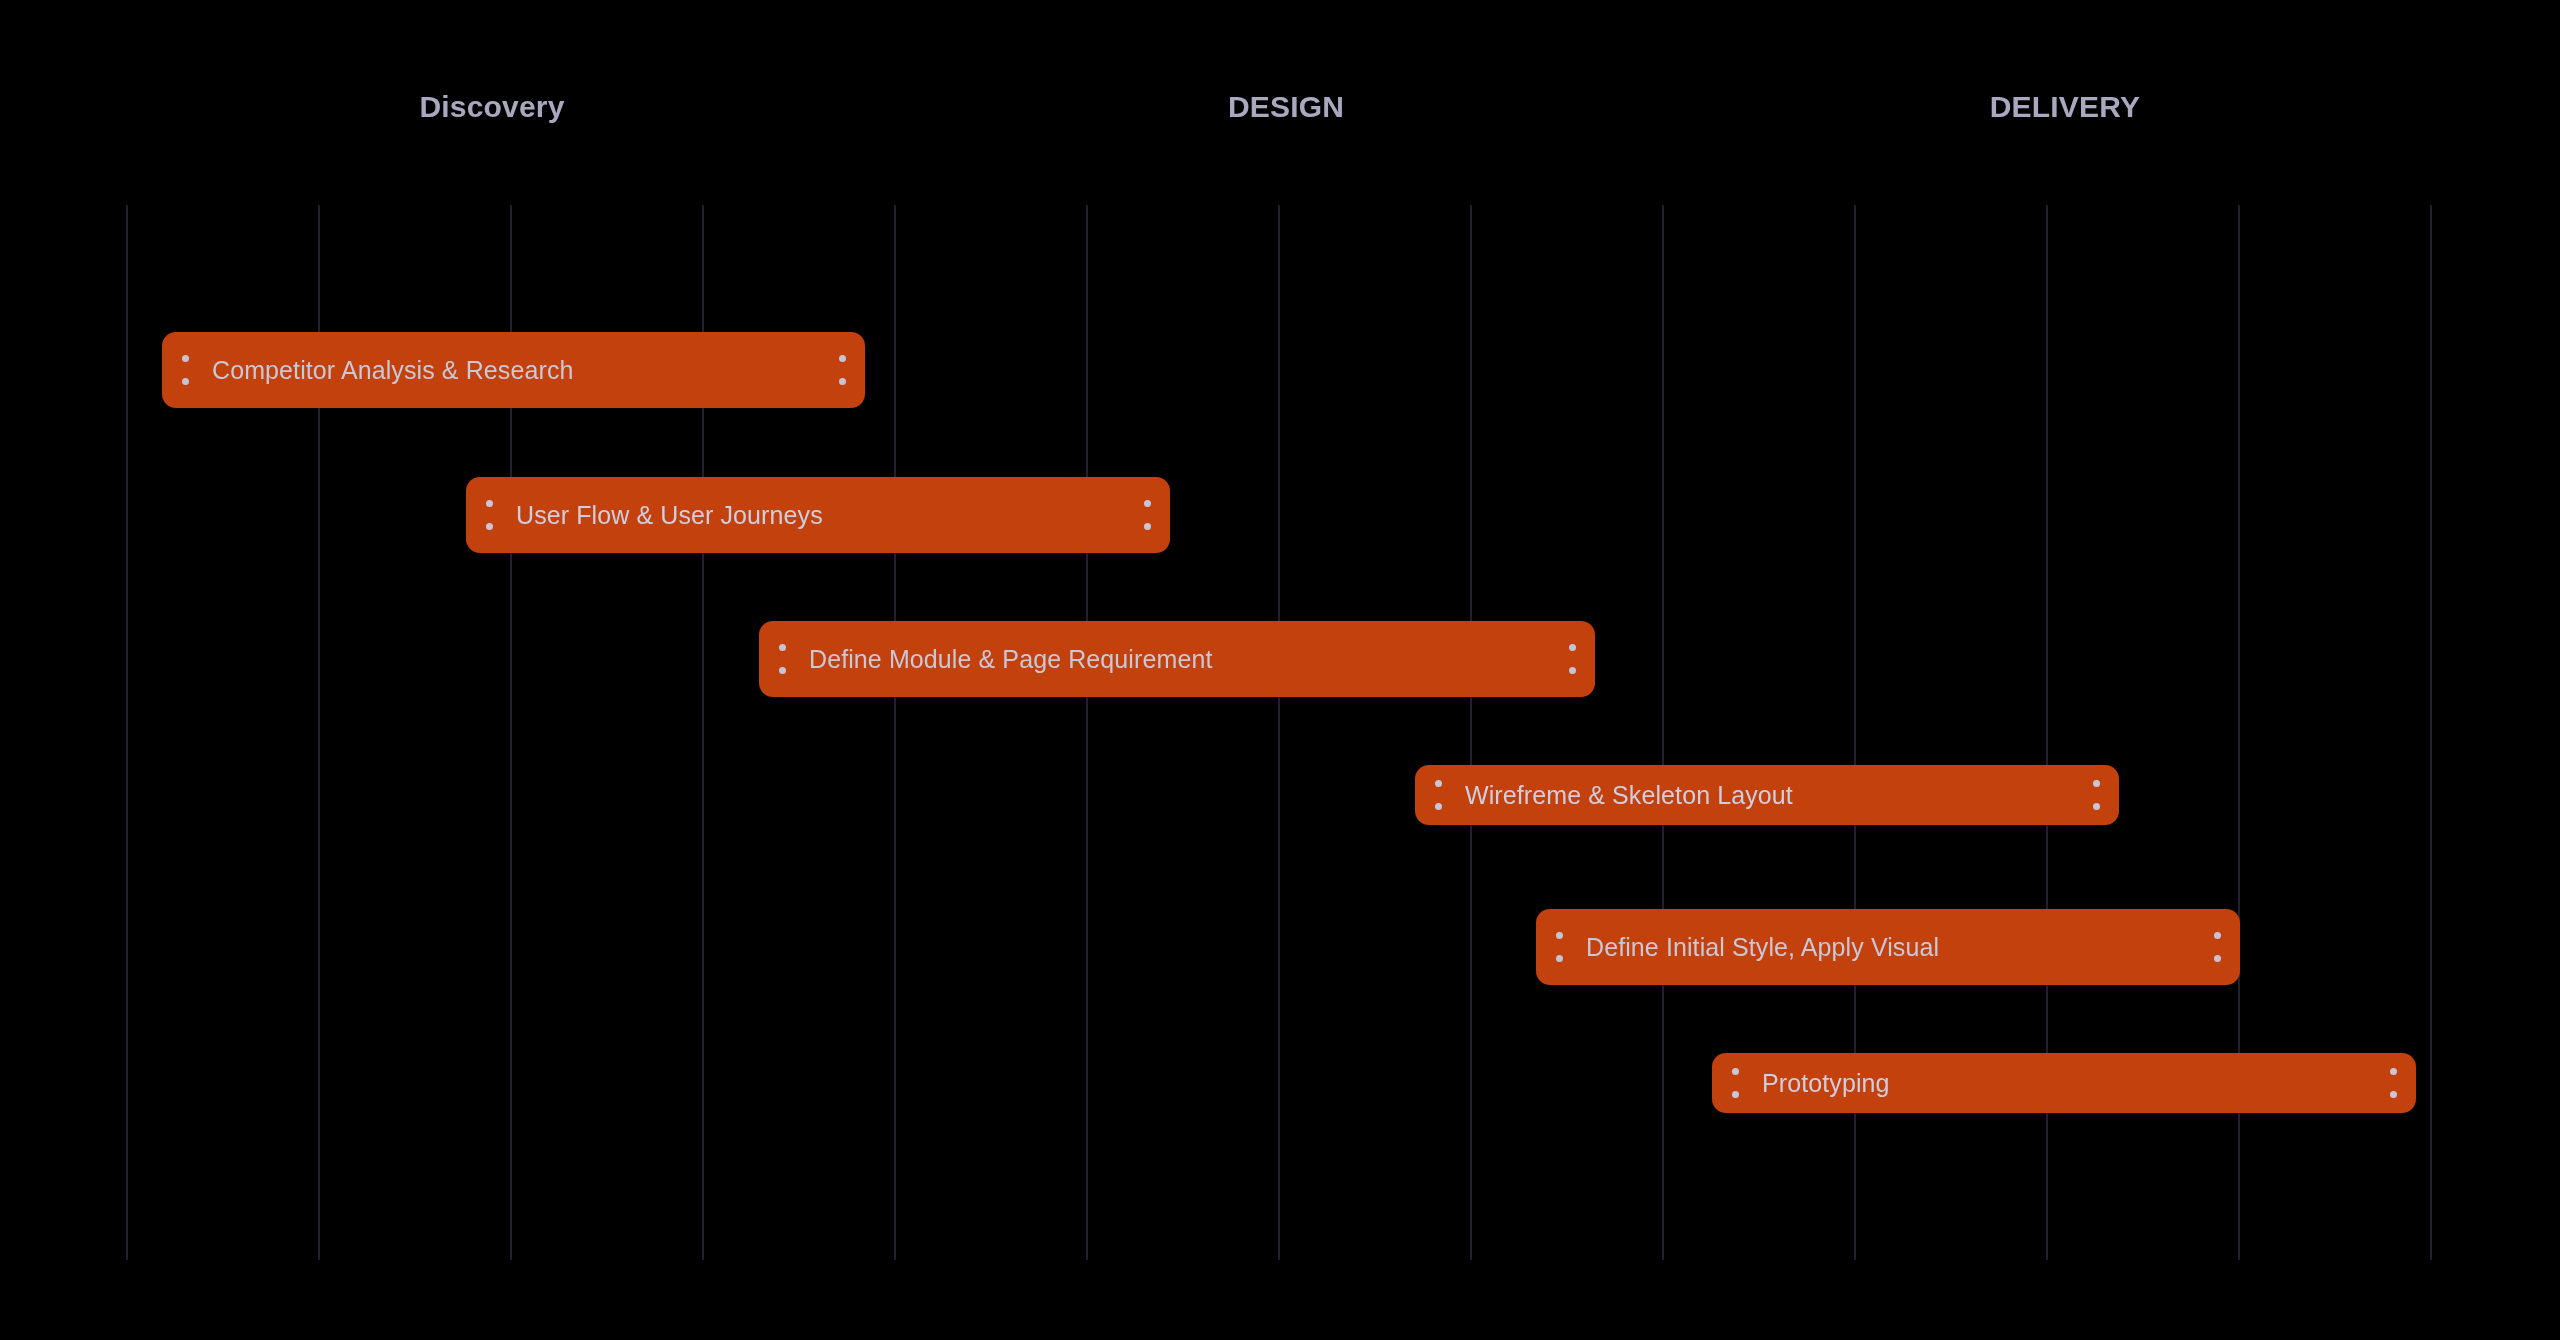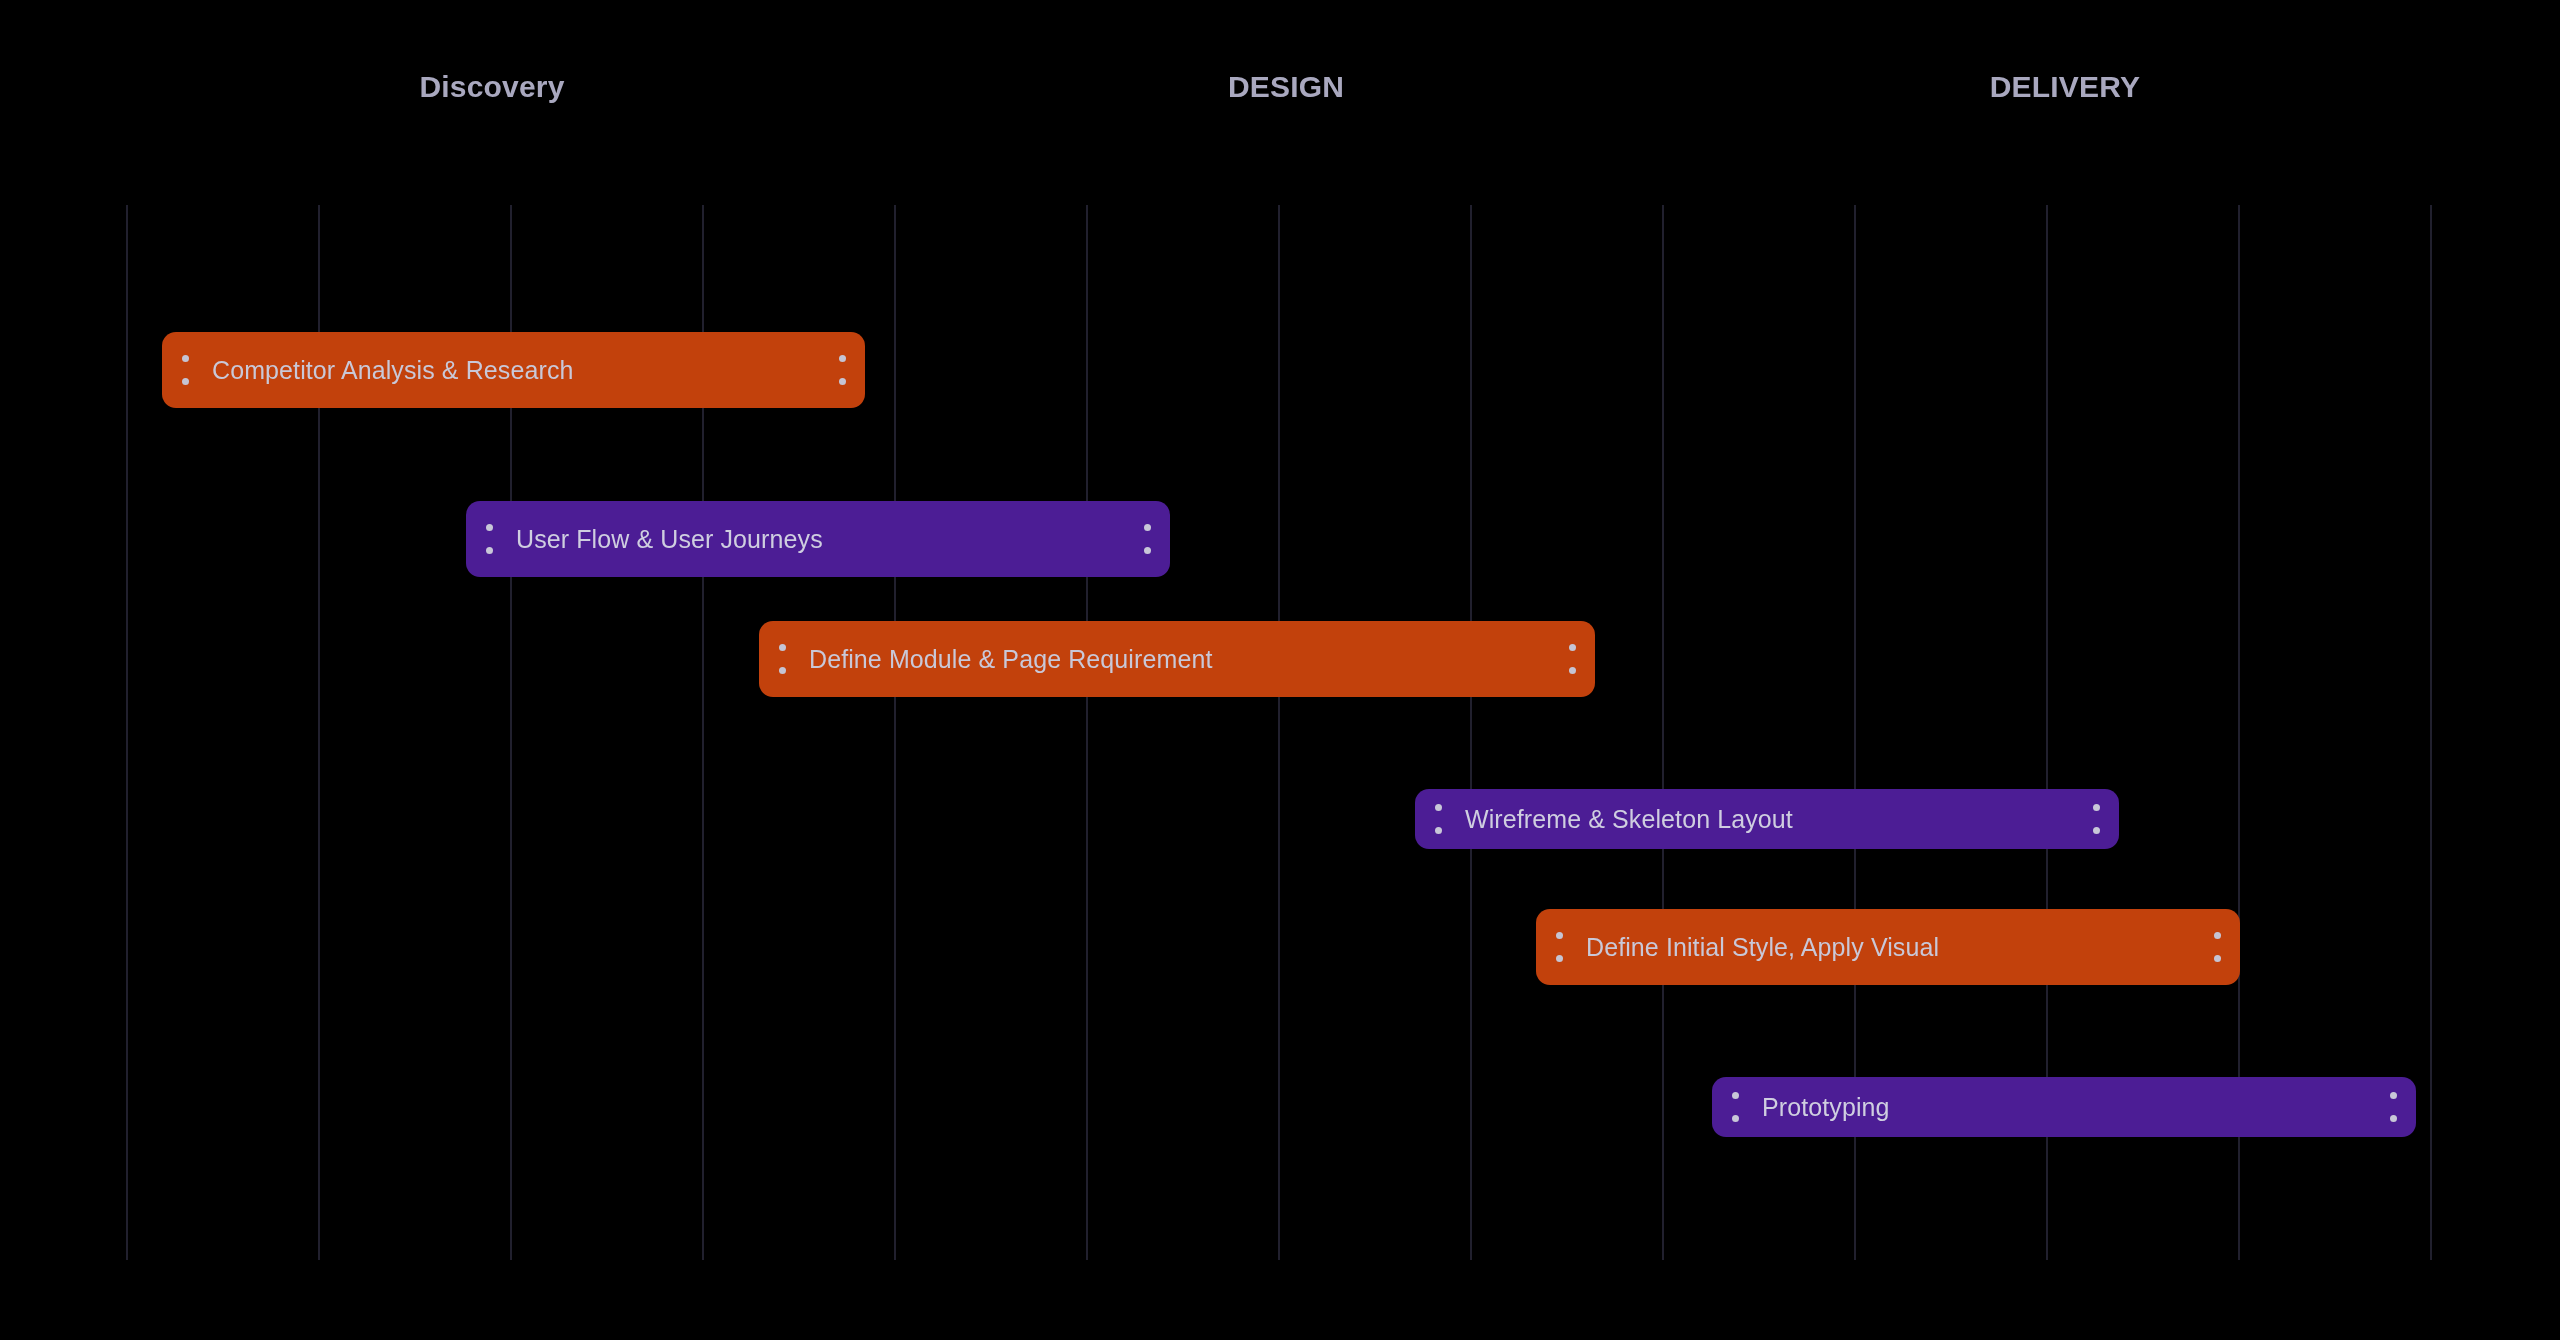--- a/index.html
+++ b/index.html
@@ -29,21 +29,21 @@
     position: absolute;
     left: 0;
     top: 0;
     width: 2560px;
     height: 205px;
     pointer-events: none;
   }
 
   .phase-label {
     position: absolute;
-    top: 70px;
+    top: 90px;
     transform: translateX(-50%);
     white-space: nowrap;
     font-size: 30px;
     font-weight: 600;
     letter-spacing: 0.2px;
     color: #a9a8bf;
     text-align: center;
   }
 
   
@@ -80,22 +80,21 @@
     display: flex;
     align-items: center;
     cursor: grab;
   }
 
   .task-bar.variant-light {
     background: #c2410c;
   }
 
   .task-bar.variant-dark {
-    background: #4c1d95;
-    margin-top: 24px;
+    background: #c2410c;
   }
 
   .drag-handle {
     position: absolute;
     top: 50%;
     transform: translateY(-50%);
     width: 18px;
     height: 30px;
     display: flex;
     flex-direction: column;

